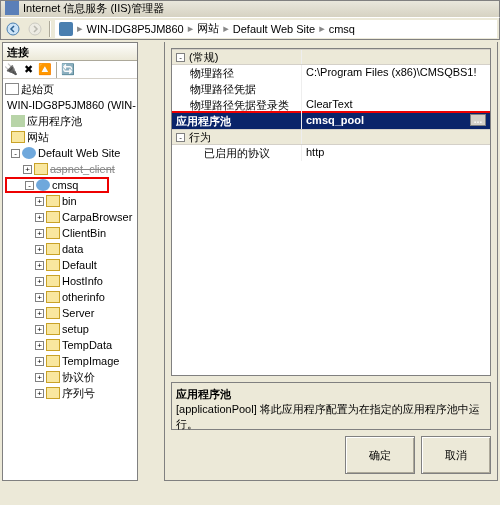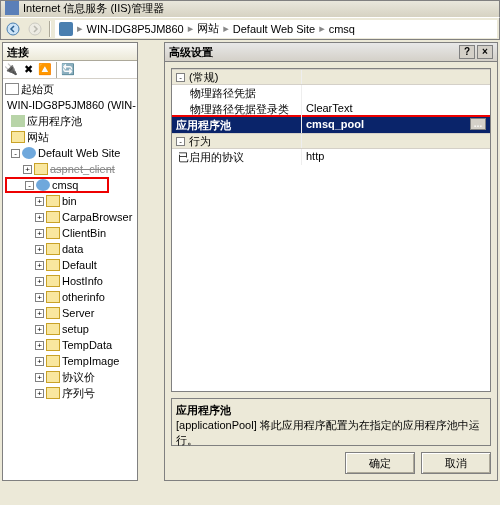--- a/index.html
+++ b/index.html
@@ -50,21 +50,21 @@
 .sel-row { background: #0a246a; color: #fff; }
 .sel-row .gcell-l, .sel-row .gcell-r { font-weight: bold; }
 .sel-btn { width: 16px; height: 12px; background: #d4d0c8; border: 1px solid #808080; float: right; text-align: center; line-height: 10px; font-size: 9px; }
 .hl-band { border: 2px solid #e00; margin: -2px; }
 
 .desc-pane { height: 48px; border: 1px solid #808080; background: #ece9d8; margin-top: 6px; padding: 4px; }
 .desc-title { font-weight: bold; }
 .desc-text { }
 
 .btn-row { display: flex; justify-content: flex-end; gap: 6px; margin-top: 6px; }
-.win-btn { width: 70px; height: 22px; background: #ece9d8; border: 1px solid #808080; box-shadow: inset 1px 1px #fff, inset -1px -1px #aca899; }
+.win-btn { width: 70px; height: 38px; background: #ece9d8; border: 1px solid #808080; box-shadow: inset 1px 1px #fff, inset -1px -1px #aca899; }
 
 .arrow-left svg, .arrow-right svg { width: 14px; height: 14px; }
 </style>
 </head>
 <body>
 
 <div class="titlebar">
   <span class="title-icon"></span>
   <span>Internet 信息服务 (IIS)管理器</span>
 </div>
@@ -220,39 +220,36 @@
             <span class="tree-indent" style="width:30px"></span>
             <span class="tree-exp">+</span>
             <span class="tree-icon folder"></span>
             <span class="tree-label">序列号</span>
           </div>
         </div>
     </div>
   </div>
 
   <div class="right">
-    <div class="dialog-title">
-      <span>高级设置</span>
-      <div class="dlg-btns">
-        <div class="dlg-btn">?</div>
-        <div class="dlg-btn">×</div>
-      </div>
-    </div>
     <div class="dialog-body">
       <div class="grid">
         <div class="grid-rows">
           <div class="grid-row cat-row">
             <div class="gcell-l">
                 <span class="cat-exp">-</span>
                 <span>(常规)</span>
               </div>
             <div class="gcell-r"></div>
           </div>
           <div id="rows1">
               <div class="grid-row">
+                <div class="gcell-l" style="padding-left:18px">物理路径</div>
+                <div class="gcell-r">C:\Program Files (x86)\CMSQBS1!</div>
+              </div>
+              <div class="grid-row">
                 <div class="gcell-l" style="padding-left:18px">物理路径凭据</div>
                 <div class="gcell-r"></div>
               </div>
               <div class="grid-row">
                 <div class="gcell-l" style="padding-left:18px">物理路径凭据登录类型</div>
                 <div class="gcell-r">ClearText</div>
               </div>
             </div>
           <div class="hl-band">
             <div class="grid-row sel-row">
@@ -262,21 +259,21 @@
           </div>
           <div class="grid-row cat-row">
             <div class="gcell-l">
                 <span class="cat-exp">-</span>
                 <span>行为</span>
               </div>
             <div class="gcell-r"></div>
           </div>
           <div id="rows2">
               <div class="grid-row">
-                <div class="gcell-l" style="padding-left:6px">已启用的协议</div>
+                <div class="gcell-l" style="padding-left:32px">已启用的协议</div>
                 <div class="gcell-r">http</div>
               </div>
             </div>
         </div>
       </div>
       <div class="desc-pane">
         <div class="desc-title">应用程序池</div>
         <div class="desc-text">[applicationPool] 将此应用程序配置为在指定的应用程序池中运行。</div>
       </div>
       <div class="btn-row">

